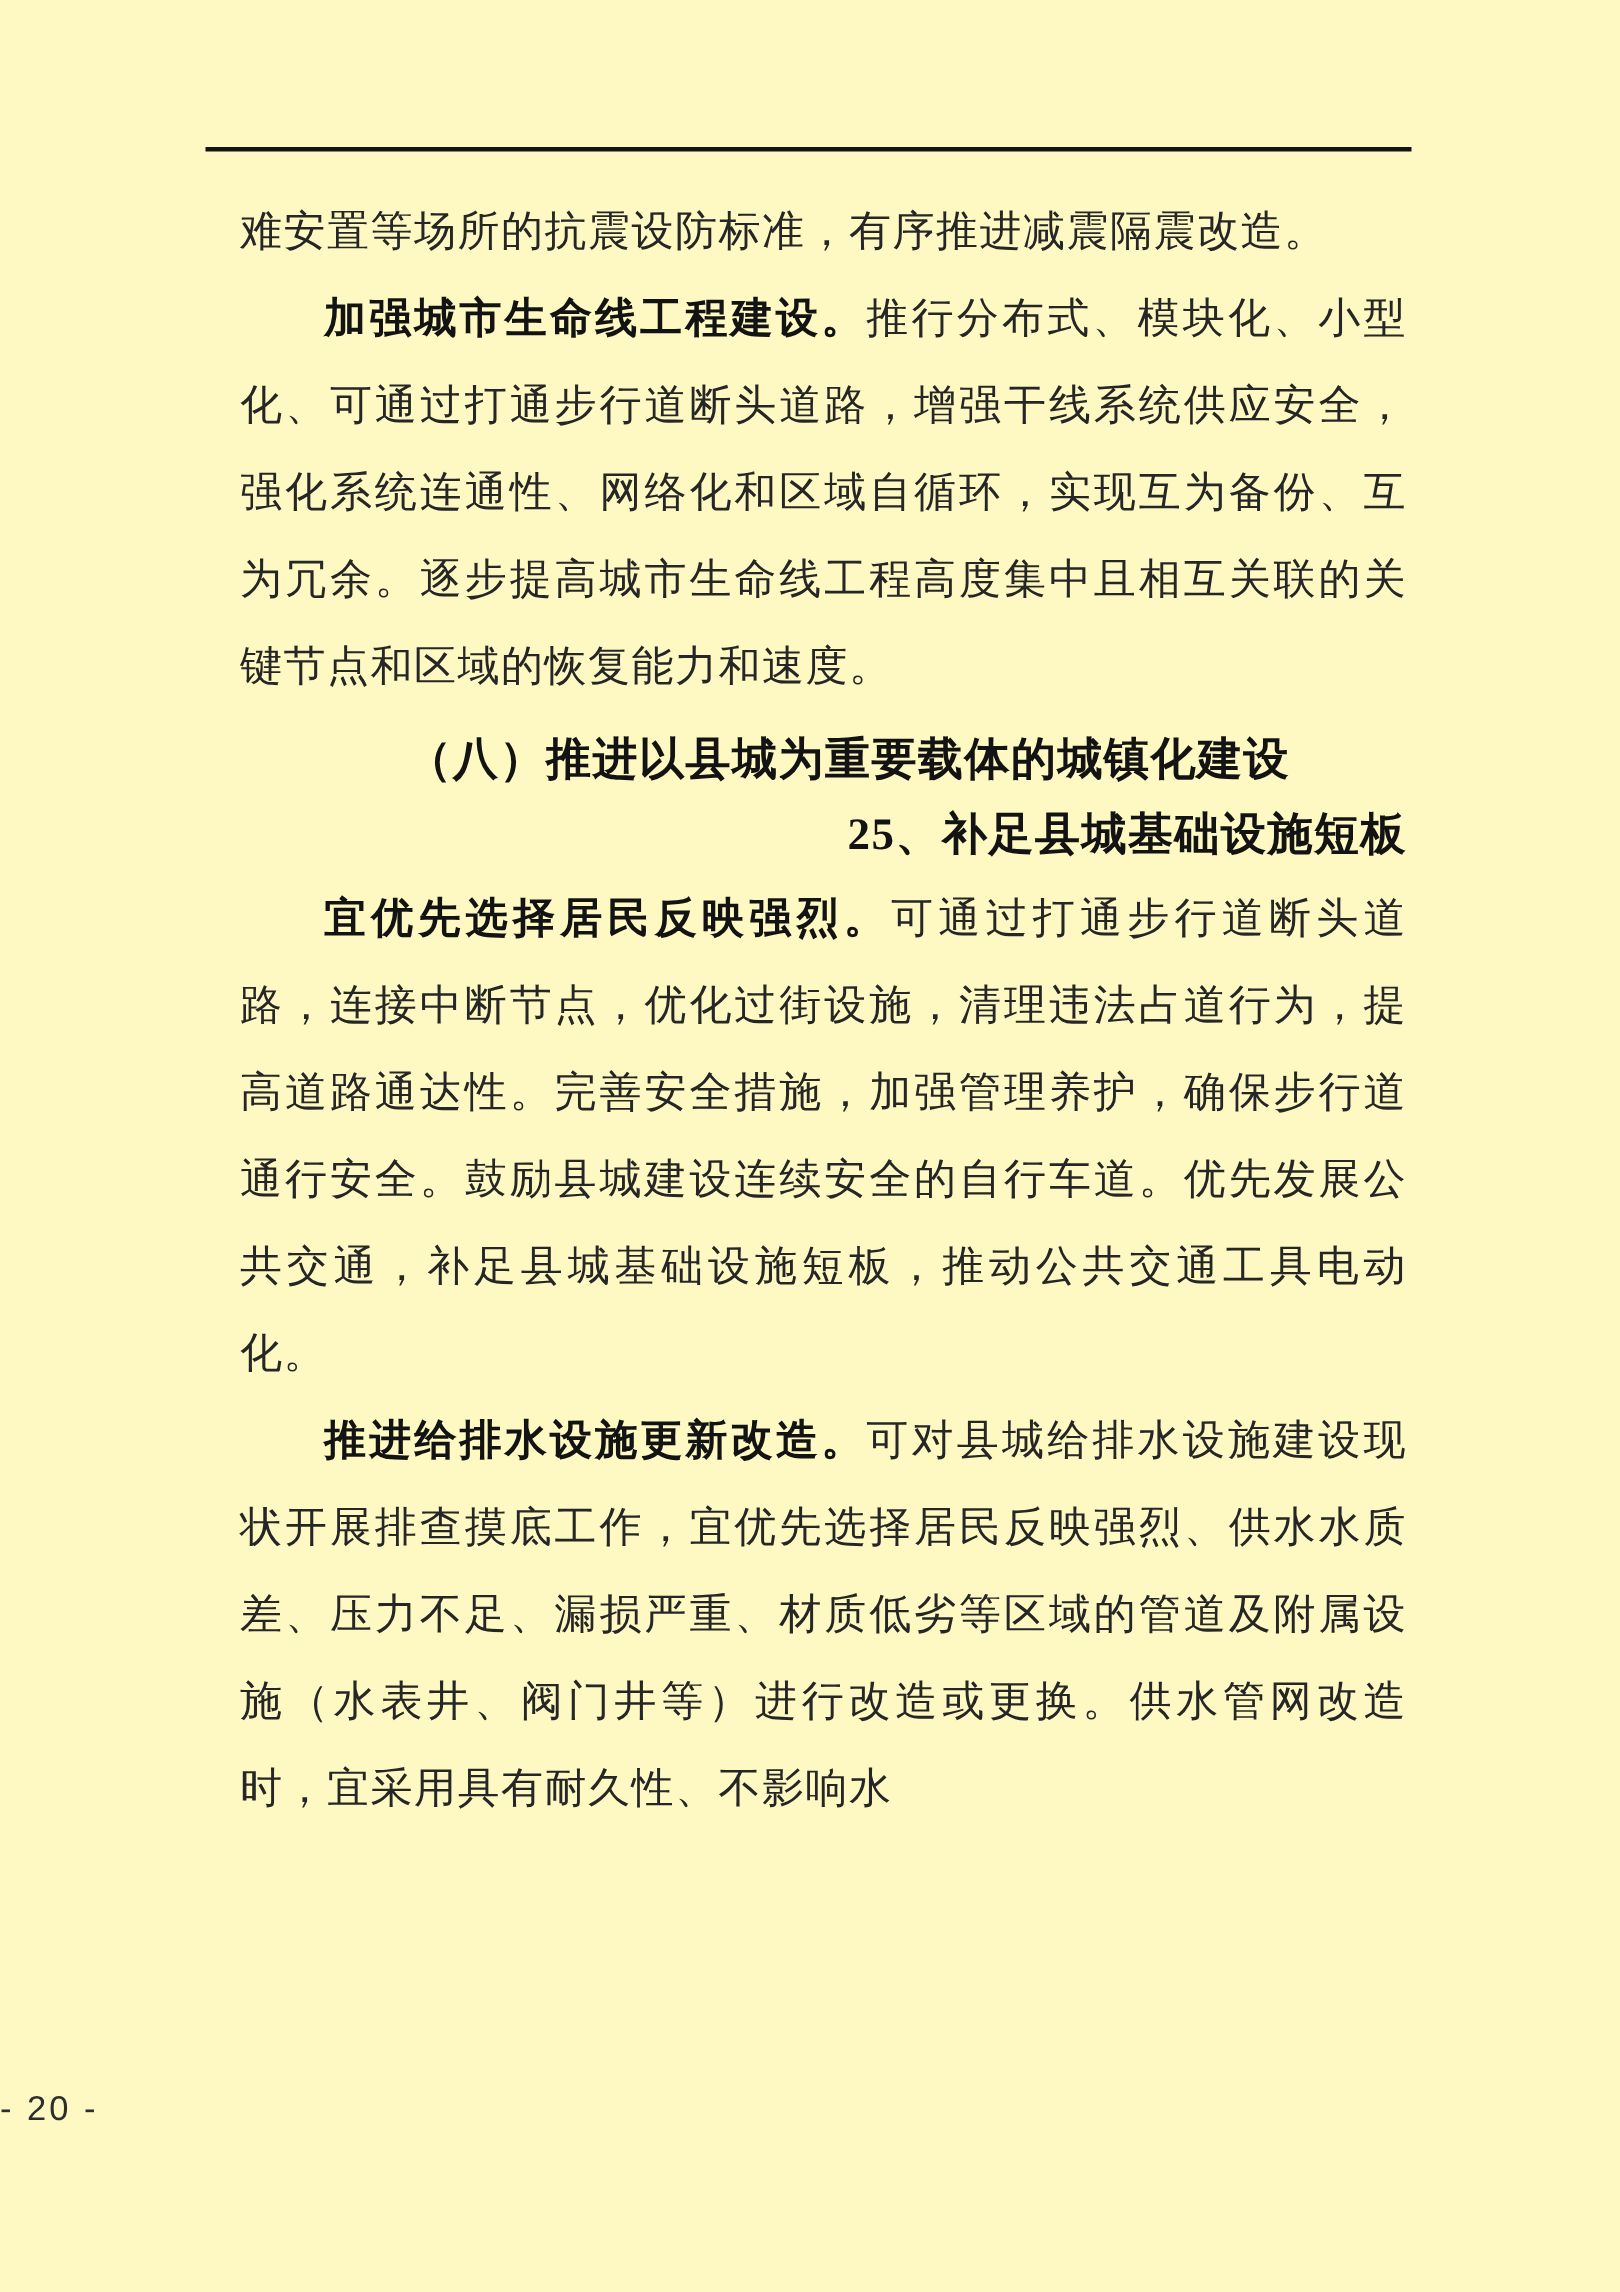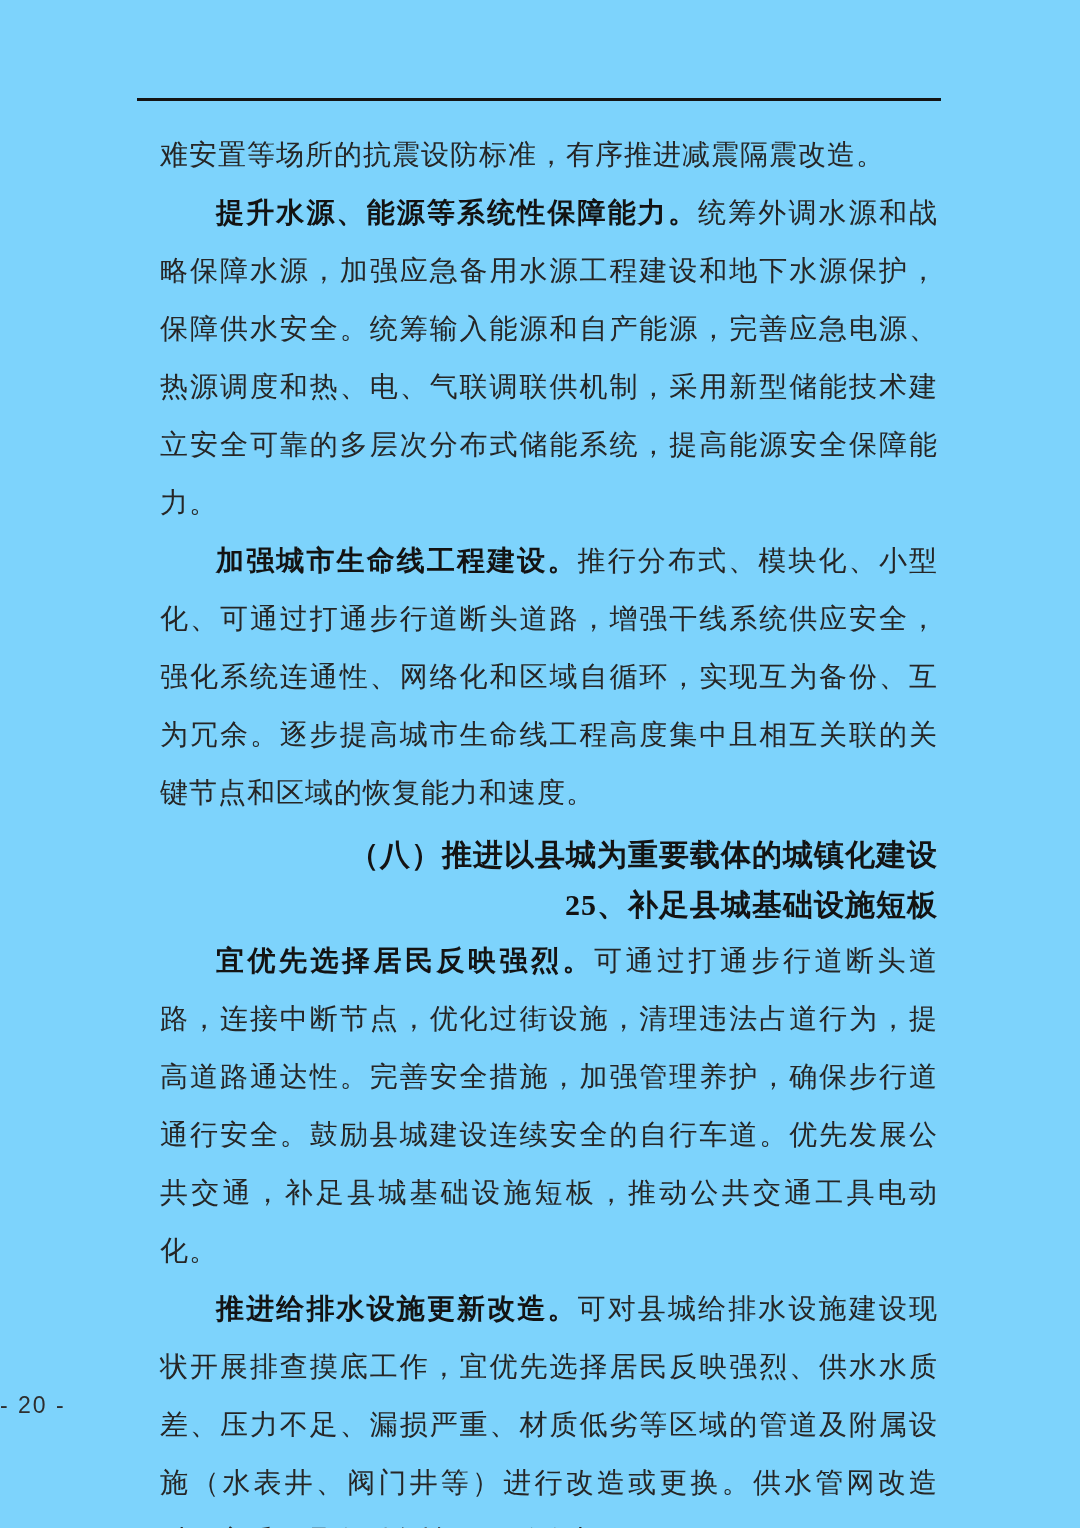--- a/index.html
+++ b/index.html
@@ -5,21 +5,21 @@
   html, body {
     margin: 0;
     padding: 0;
     background: #ffffff;
   }
   .page {
     position: relative;
     width: 1080px;
     height: 1528px;
     margin: 0 auto;
-    background: #7dd3fc;
+    background: #fef9c3;
     overflow: hidden;
     font-family: "Liberation Serif", "DejaVu Serif", serif;
     color: #262626;
   }
   .top-rule {
     position: absolute;
     left: 137px;
     top: 98px;
     width: 804px;
     height: 3px;
@@ -45,21 +45,21 @@
   .lead {
     font-weight: bold;
     color: #131313;
   }
   .sec-heading {
     margin: 8px 0 0 33px;
     font-size: 30px;
     line-height: 50px;
     font-weight: bold;
     color: #131313;
-    text-align: right;
+    text-align: center;
   }
   .item-heading {
     margin: 0 0 2px 46px;
     font-size: 30px;
     line-height: 50px;
     font-weight: bold;
     color: #131313;
     text-align: right;
   }
   .page-number {
@@ -79,21 +79,20 @@
 <body>
 
 <div class="page">
 
   <div class="top-rule"></div>
 
   <div class="doc-body">
 
     <p class="continuation">难安置等场所的抗震设防标准，有序推进减震隔震改造。</p>
 
-    <p><span class="lead">提升水源、能源等系统性保障能力。</span><span>统筹外调水源和战略保障水源，加强应急备用水源工程建设和地下水源保护，保障供水安全。统筹输入能源和自产能源，完善应急电源、热源调度和热、电、气联调联供机制，采用新型储能技术建立安全可靠的多层次分布式储能系统，提高能源安全保障能力。</span></p>
 
     <p><span class="lead">加强城市生命线工程建设。</span><span>推行分布式、模块化、小型化、可通过打通步行道断头道路，增强干线系统供应安全，强化系统连通性、网络化和区域自循环，实现互为备份、互为冗余。逐步提高城市生命线工程高度集中且相互关联的关键节点和区域的恢复能力和速度。</span></p>
 
     <h2 class="sec-heading">（八）推进以县城为重要载体的城镇化建设</h2>
 
     <h3 class="item-heading">25、补足县城基础设施短板</h3>
 
     <p><span class="lead">宜优先选择居民反映强烈。</span><span>可通过打通步行道断头道路，连接中断节点，优化过街设施，清理违法占道行为，提高道路通达性。完善安全措施，加强管理养护，确保步行道通行安全。鼓励县城建设连续安全的自行车道。优先发展公共交通，补足县城基础设施短板，推动公共交通工具电动化。</span></p>
 
     <p><span class="lead">推进给排水设施更新改造。</span><span>可对县城给排水设施建设现状开展排查摸底工作，宜优先选择居民反映强烈、供水水质差、压力不足、漏损严重、材质低劣等区域的管道及附属设施（水表井、阀门井等）进行改造或更换。供水管网改造时，宜采用具有耐久性、不影响水</span></p>

